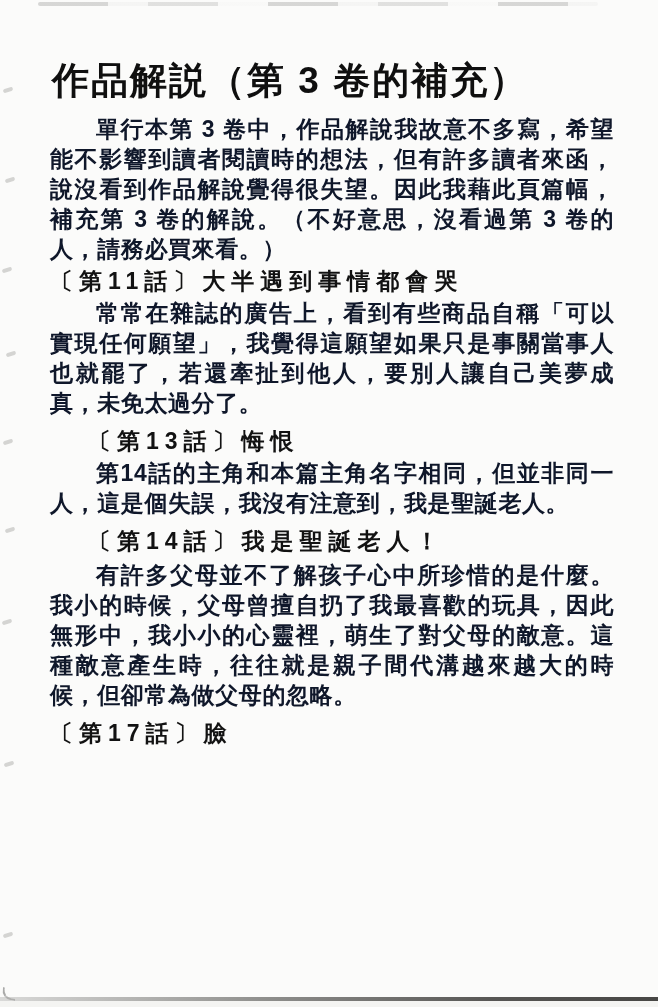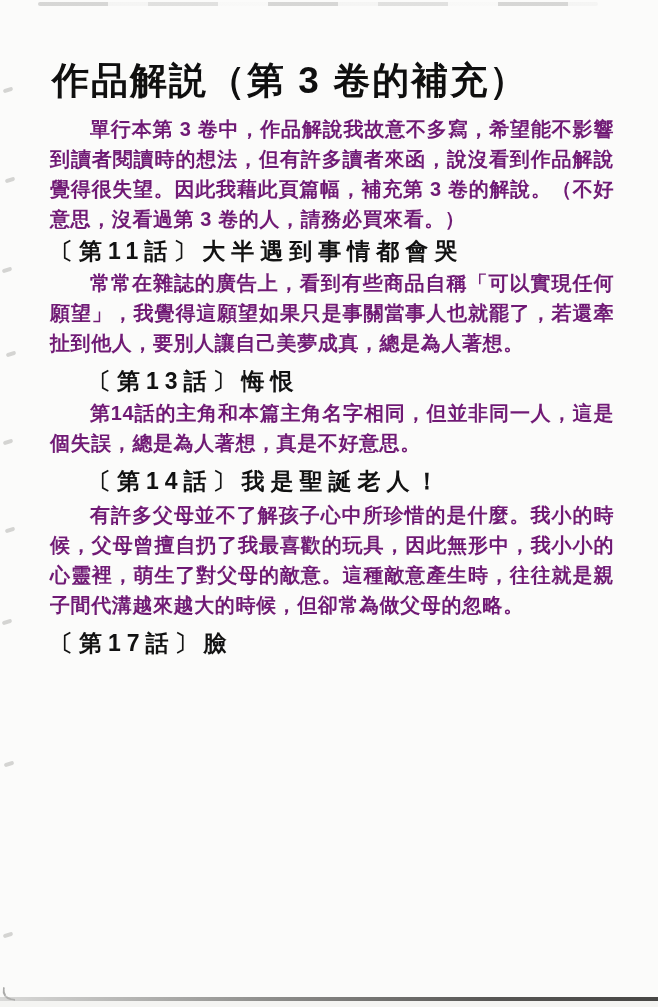--- a/index.html
+++ b/index.html
@@ -23,27 +23,27 @@
     font-size:37px;
     font-weight:600;
     letter-spacing:2px;
     line-height:46px;
     margin:0 0 0 2px;
     color:#0f0f0f;
     white-space:nowrap;
   }
 
   .body-par {
-    font-size:20px;
+    font-size:23px;
     font-weight:700;
     line-height:30px;
     letter-spacing:0.6px;
     text-align:justify;
     margin:0;
-    color:#701a75;
+    color:#0f172a;
   }
   .indent { text-indent:2em; }
 
   .heading {
     font-size:23px;
     font-weight:700;
     letter-spacing:6px;
     line-height:30px;
     margin:0;
     color:#121212;
@@ -125,25 +125,25 @@
   <div class="edge-mark" style="left:3px; top:933px;"></div>
 
   <div class="content">
 
     <h1 class="title">作品解説（第 3 卷的補充）</h1>
 
     <p class="body-par indent mt10">單行本第 3 卷中，作品解說我故意不多寫，希望能不影響到讀者閱讀時的想法，但有許多讀者來函，說沒看到作品解說覺得很失望。因此我藉此頁篇幅，補充第 3 卷的解說。（不好意思，沒看過第 3 卷的人，請務必買來看。）</p>
 
     <h2 class="heading mt2">〔第11話〕大半遇到事情都會哭</h2>
 
-    <p class="body-par indent mt2">常常在雜誌的廣告上，看到有些商品自稱「可以實現任何願望」，我覺得這願望如果只是事關當事人也就罷了，若還牽扯到他人，要別人讓自己美夢成真，總是為人著想。</p>
+    <p class="body-par indent mt2">常常在雜誌的廣告上，看到有些商品自稱「可以實現任何願望」，我覺得這願望如果只是事關當事人也就罷了，若還牽扯到他人，要別人讓自己美夢成真，未免太過分了。</p>
 
     <h2 class="heading mt8">〔第13話〕悔恨</h2>
 
-    <p class="body-par indent mt2">第14話的主角和本篇主角名字相同，但並非同一人，這是個失誤，總是為人著想，真是不好意思。</p>
+    <p class="body-par indent mt2">第14話的主角和本篇主角名字相同，但並非同一人，這是個失誤，我沒有注意到，我是聖誕老人。</p>
 
     <h2 class="heading mt8">〔第14話〕我是聖誕老人！</h2>
 
     <p class="body-par indent mt4">有許多父母並不了解孩子心中所珍惜的是什麼。我小的時候，父母曾擅自扔了我最喜歡的玩具，因此無形中，我小小的心靈裡，萌生了對父母的敵意。這種敵意產生時，往往就是親子間代溝越來越大的時候，但卻常為做父母的忽略。</p>
 
     <h2 class="heading mt12">〔第17話〕臉</h2>
 
 
   </div>
 

